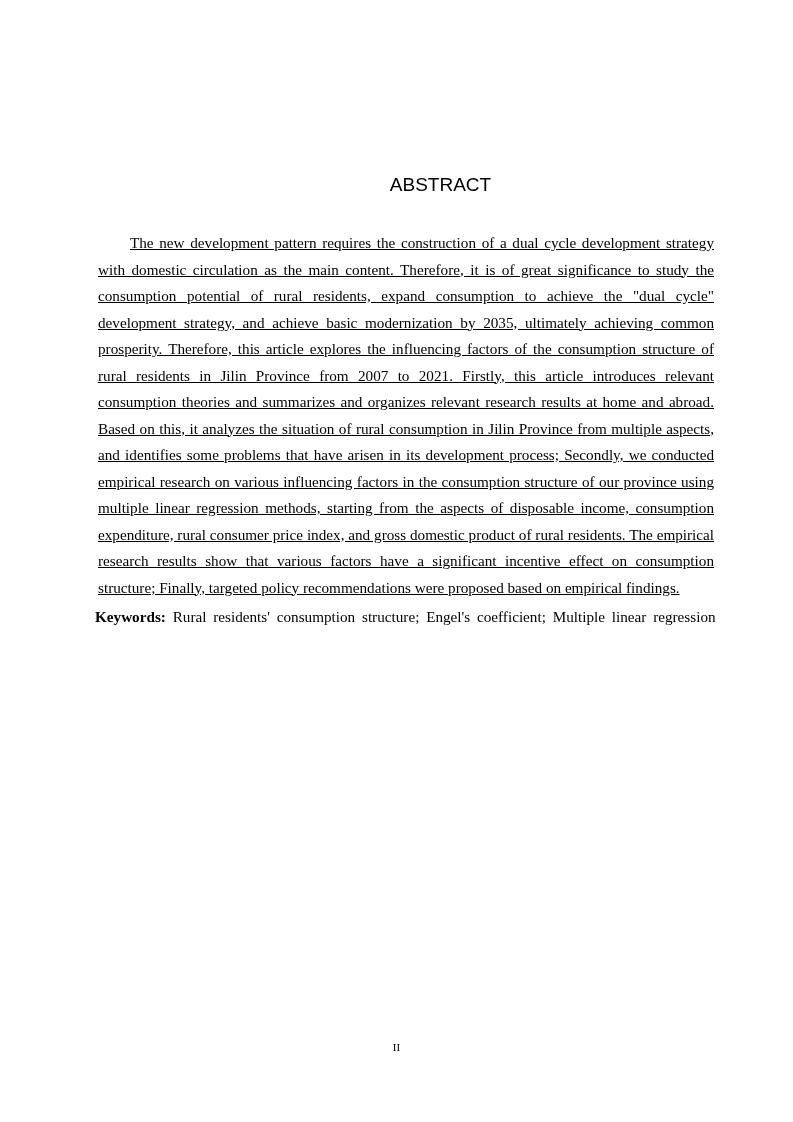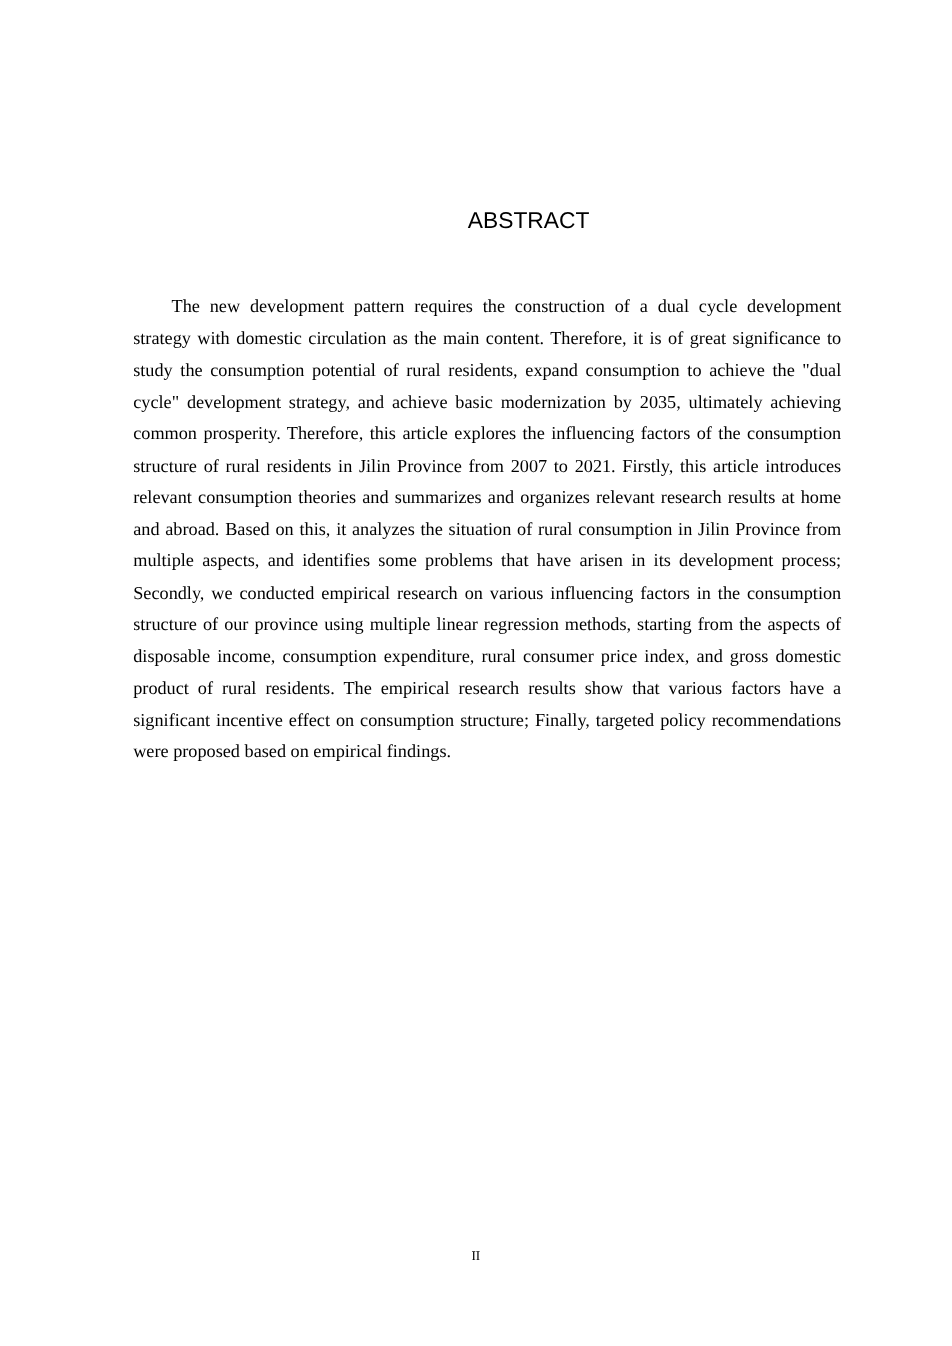--- a/index.html
+++ b/index.html
@@ -33,22 +33,23 @@
       left: 95px;
       width: 622px;
       font-family: "Liberation Serif", serif;
       font-size: 15.2px;
       line-height: 26.5px;
       text-align: justify;
       text-align-last: left;
       margin: 0;
     }
     .abstract-body p {
-      margin: 16px;
+      margin: 3px;
       text-indent: 32px;
+      text-decoration: underline;
     }
     .keywords {
       margin: 0;
       text-align: justify;
       text-align-last: left;
       word-spacing: 3px;
     }
     .keywords .kw-label {
       font-weight: bold;
     }
@@ -63,15 +64,19 @@
       line-height: 14px;
     }
   </style>
 </head>
 <body>
 
 <h1 class="title">ABSTRACT</h1>
 
 <div class="abstract-body">
   <p>The new development pattern requires the construction of a dual cycle development strategy with domestic circulation as the main content. Therefore, it is of great significance to study the consumption potential of rural residents, expand consumption to achieve the "dual cycle" development strategy, and achieve basic modernization by 2035, ultimately achieving common prosperity. Therefore, this article explores the influencing factors of the consumption structure of rural residents in Jilin Province from 2007 to 2021. Firstly, this article introduces relevant consumption theories and summarizes and organizes relevant research results at home and abroad. Based on this, it analyzes the situation of rural consumption in Jilin Province from multiple aspects, and identifies some problems that have arisen in its development process; Secondly, we conducted empirical research on various influencing factors in the consumption structure of our province using multiple linear regression methods, starting from the aspects of disposable income, consumption expenditure, rural consumer price index, and gross domestic product of rural residents. The empirical research results show that various factors have a significant incentive effect on consumption structure; Finally, targeted policy recommendations were proposed based on empirical findings.</p>
+  <div class="keywords">
+    <span class="kw-label">Keywords:</span>
+    <span>Rural residents' consumption structure; Engel's coefficient; Multiple linear regression</span>
+  </div>
 </div>
 
 <div class="page-number">II</div>
 
 </body></html>

